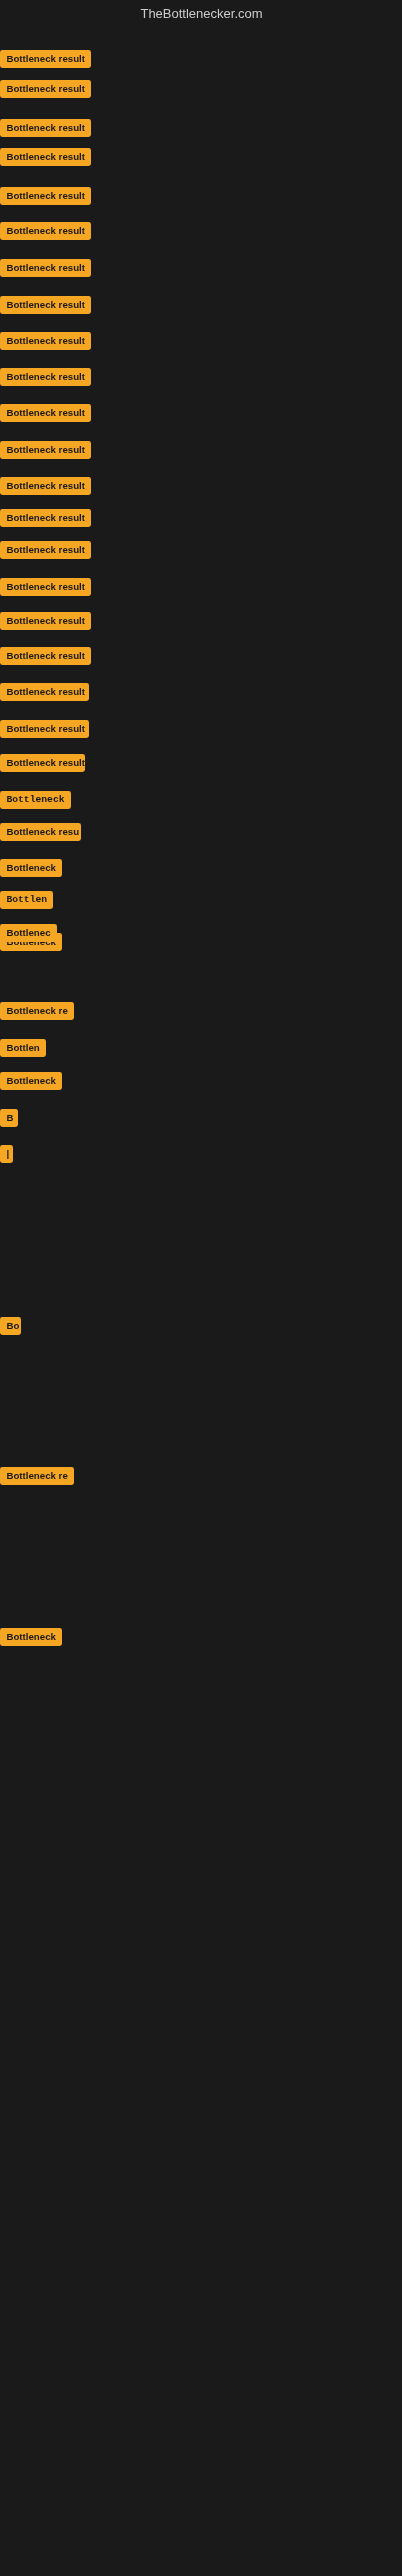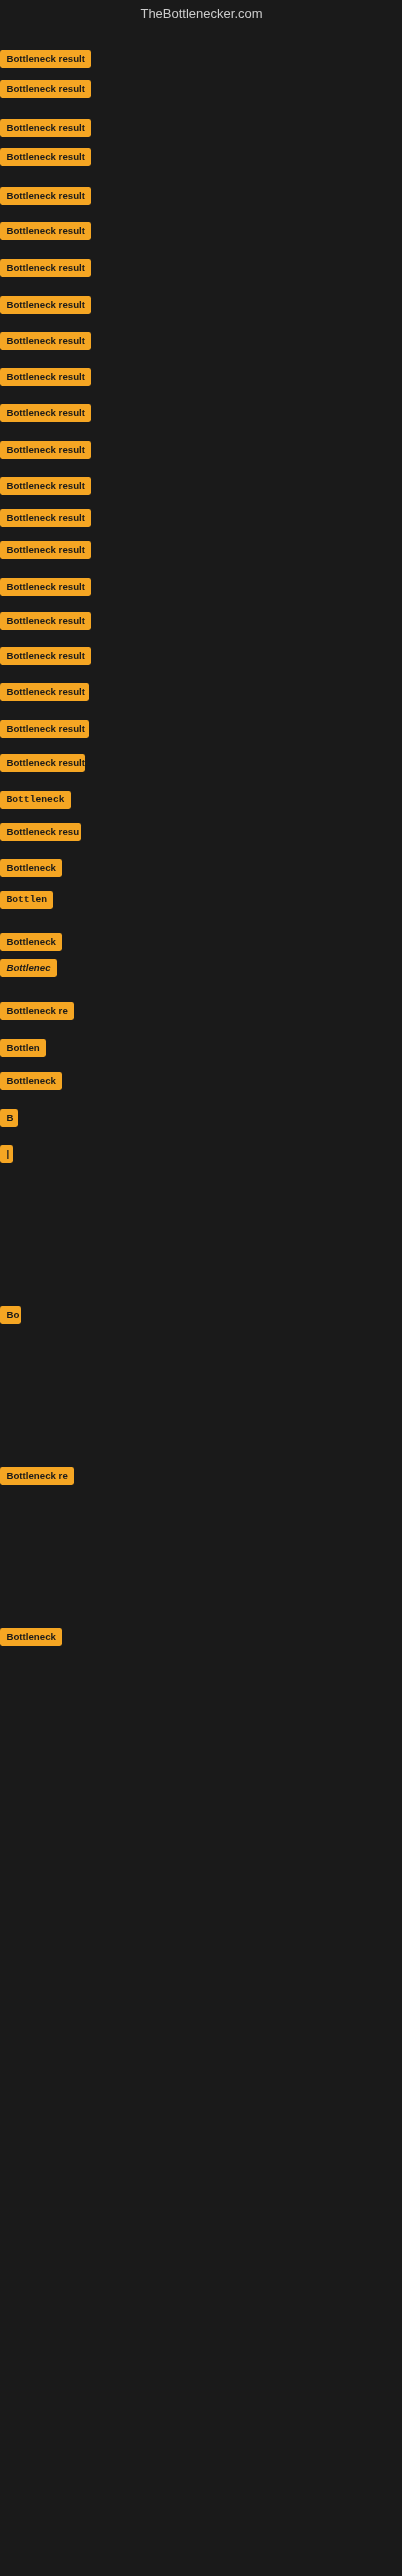--- a/index.html
+++ b/index.html
@@ -66,23 +66,23 @@
     <div class="bottleneck-item" style="top: 578px;"><span class="bottleneck-badge" style="max-width: 95px;">Bottleneck result</span></div>
     <div class="bottleneck-item" style="top: 613px;"><span class="bottleneck-badge" style="max-width: 92px;">Bottleneck result</span></div>
     <div class="bottleneck-item" style="top: 649px;"><span class="bottleneck-badge" style="max-width: 89px;">Bottleneck result</span></div>
     <div class="bottleneck-item" style="top: 686px;"><span class="bottleneck-badge" style="max-width: 89px;">Bottleneck result</span></div>
     <div class="bottleneck-item" style="top: 720px;"><span class="bottleneck-badge" style="max-width: 85px;">Bottleneck result</span></div>
     <div class="bottleneck-item" style="top: 757px;"><span class="bottleneck-badge" style="max-width: 71px; font-family: Liberation Mono, monospace;">Bottleneck r</span></div>
     <div class="bottleneck-item" style="top: 789px;"><span class="bottleneck-badge" style="max-width: 81px;">Bottleneck resu</span></div>
     <div class="bottleneck-item" style="top: 825px;"><span class="bottleneck-badge" style="max-width: 63px;">Bottleneck</span></div>
     <div class="bottleneck-item" style="top: 857px; font-family: Liberation Mono, monospace;"><span class="bottleneck-badge" style="max-width: 53px;">Bottlen</span></div>
     <div class="bottleneck-item" style="top: 899px;"><span class="bottleneck-badge" style="max-width: 63px;">Bottleneck</span></div>
-    <div class="bottleneck-item" style="top: 925px; font-style: italic;"><span class="bottleneck-badge" style="max-width: 58px;">Bottlenec</span></div>
+    <div class="bottleneck-item" style="top: 890px;"><span class="bottleneck-badge" style="max-width: 58px;">Bottlenec</span></div>
     <div class="bottleneck-item" style="top: 968px;"><span class="bottleneck-badge" style="max-width: 76px;">Bottleneck re</span></div>
     <div class="bottleneck-item" style="top: 1005px;"><span class="bottleneck-badge" style="max-width: 47px;">Bottlen</span></div>
     <div class="bottleneck-item" style="top: 1038px;"><span class="bottleneck-badge" style="max-width: 63px;">Bottleneck</span></div>
     <div class="bottleneck-item" style="top: 1075px;"><span class="bottleneck-badge" style="max-width: 17.7px;">B</span></div>
     <div class="bottleneck-item" style="top: 1111px;"><span class="bottleneck-badge" style="max-width: 11.3px;">|</span></div>
-    <div class="bottleneck-item" style="top: 1272px;"><span class="bottleneck-badge" style="max-width: 21px;">Bo</span></div>
+    <div class="bottleneck-item" style="top: 1272px;"><span class="bottleneck-badge" style="max-width: 21px; margin-top: 11px;">Bo</span></div>
     <div class="bottleneck-item" style="top: 1433px;"><span class="bottleneck-badge" style="max-width: 76px;">Bottleneck re</span></div>
     <div class="bottleneck-item" style="top: 1594px;"><span class="bottleneck-badge" style="max-width: 63px;">Bottleneck</span></div>
   </div>
 
 
 </body></html>

